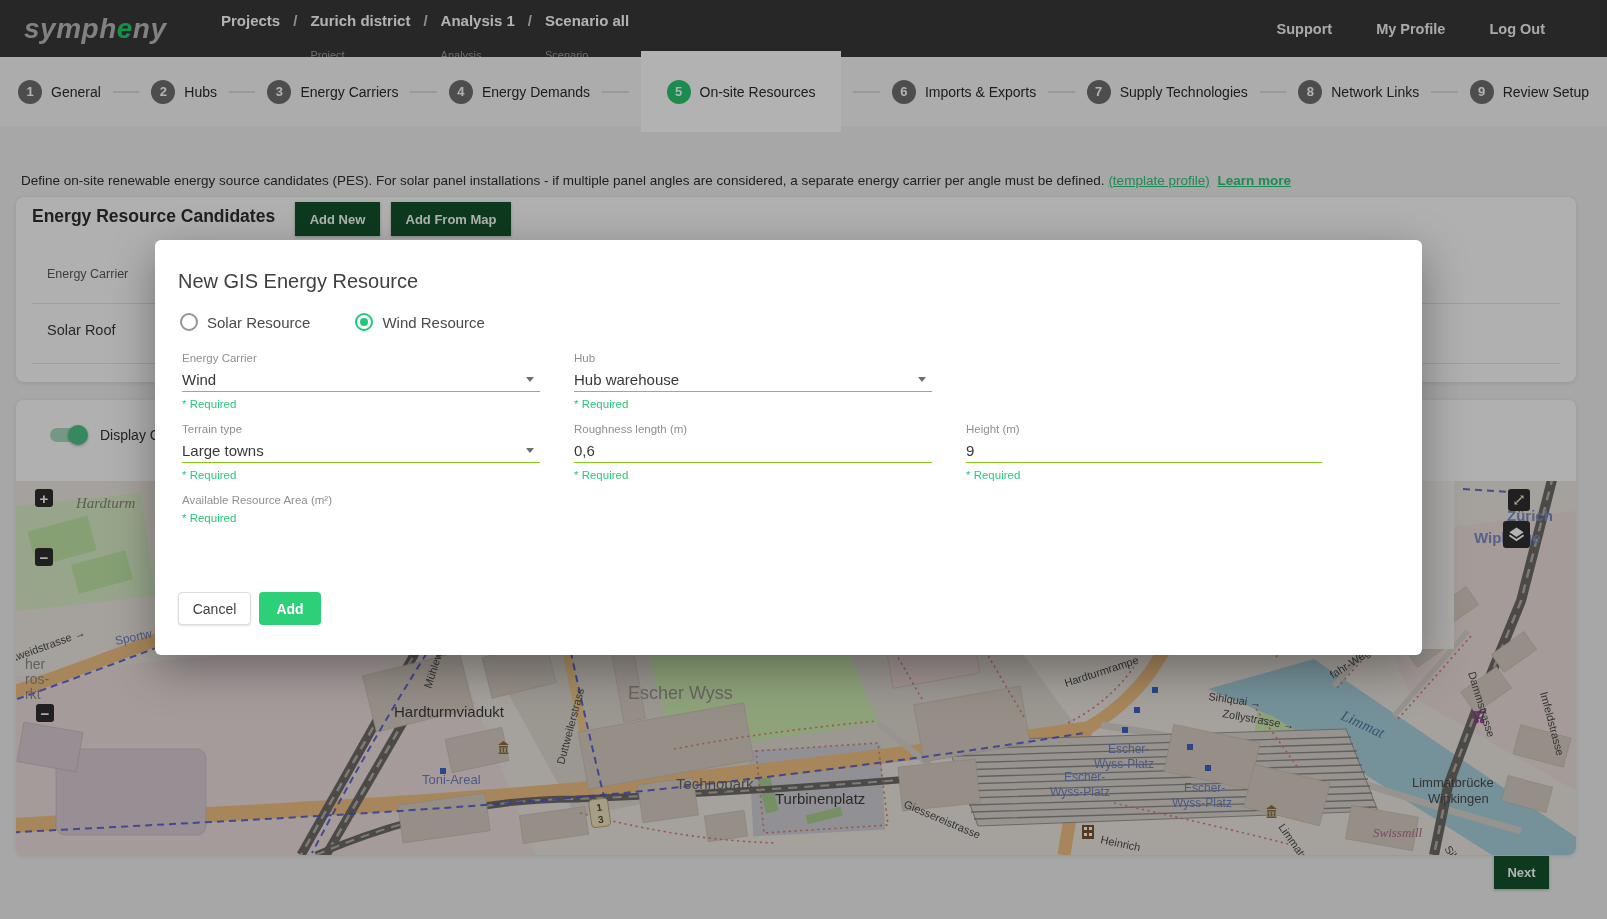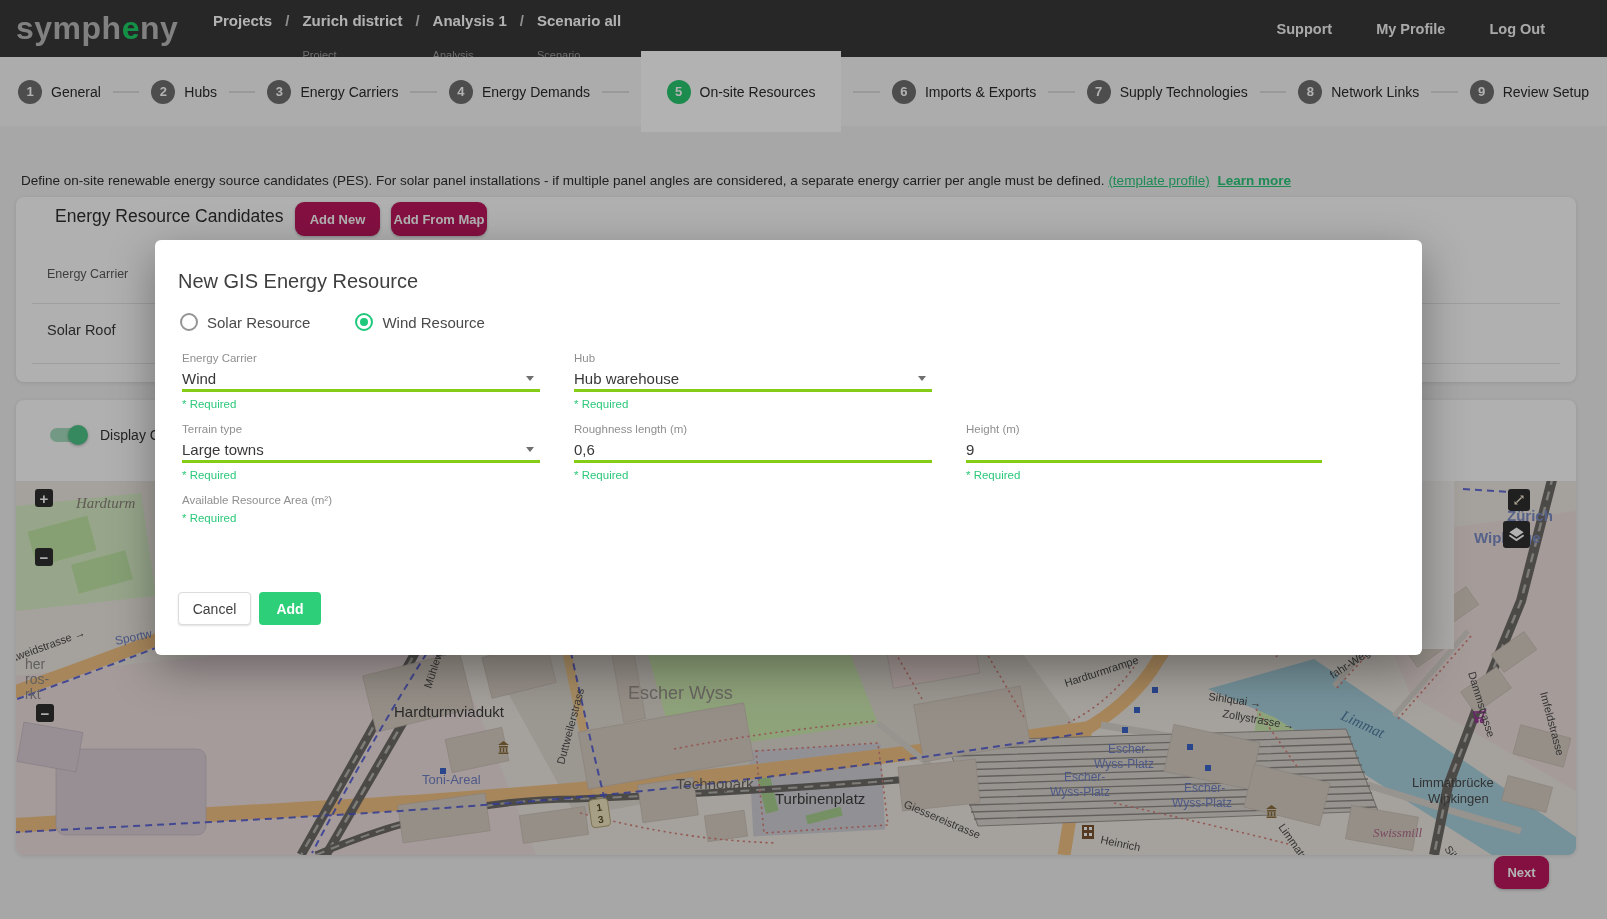--- a/index.html
+++ b/index.html
@@ -3,21 +3,21 @@
 <meta charset="utf-8">
 <style>
   * { margin:0; padding:0; box-sizing:border-box; }
   html,body { background:#555; }
   body { font-family:"Liberation Sans", sans-serif; }
   .app { position:relative; width:1607px; height:919px; background:#efefef; overflow:hidden; }
 
   
   .topbar { position:absolute; left:0; top:0; width:100%; height:57px; background:#383838;
             display:flex; align-items:center; }
-  .logo { margin-left:16px; font-size:32px; font-weight:bold; letter-spacing:.5px; color:#b9b9b9; width:182px; cursor:pointer; }
+  .logo { margin-left:24px; font-size:28px; font-weight:bold; letter-spacing:.5px; color:#b9b9b9; width:182px; cursor:pointer;font-style:italic; }
   .logo .accent { color:#1fce66; }
   .crumbs { display:flex; align-items:flex-start; gap:13px; margin-left:15px; padding-top:12px; height:100%; }
   .crumb { display:flex; flex-direction:column; cursor:pointer; }
   .crumb-label { color:#ffffff; font-size:15px; font-weight:bold; line-height:18px; white-space:nowrap;text-align:right; }
   .crumb-sub { color:#9e9e9e; font-size:11px; margin-top:19px; }
   .crumb-sep { color:#cccccc; font-size:15px; font-weight:bold; line-height:18px; }
   .topnav { margin-left:auto; display:flex; gap:44px; padding-right:62px; align-items:center; }
   .topnav .navlink { color:#f2f2f2; font-size:14.5px; font-weight:bold; cursor:pointer; white-space:nowrap; }
 
   
@@ -33,26 +33,26 @@
 
   
   .intro { position:absolute; left:21px; top:143px; font-size:13.5px; color:#2f2f2f;margin-top:30px; }
   .intro a { color:#2bc87a; text-decoration:underline; cursor:pointer; }
   .intro .lm { font-weight:bold; margin-left:4px; }
 
   
   .card { position:absolute; left:16px; width:1560px; background:#fcfcfc; border-radius:8px;
           box-shadow:0 1px 4px rgba(0,0,0,.10); }
   .card1 { top:197px; height:185px; }
-  .card1 .title { position:absolute; left:16px; top:9px; font-size:17.5px; font-weight:normal; color:#2e2e2e;margin-left:23px; }
-  .gbtn { position:absolute; background:#be185d; color:#fff; border:none; border-radius:9px;
+  .card1 .title { position:absolute; left:16px; top:9px; font-size:17.5px; font-weight:bold; color:#2e2e2e; }
+  .gbtn { position:absolute; background:#14532d; color:#fff; border:none; border-radius:0;
           font-family:inherit; font-size:13px; font-weight:bold; cursor:pointer;
           box-shadow:0 1px 3px rgba(0,0,0,.25); }
   .btn-addnew { left:279px; top:5px; width:85px; height:34px; }
-  .btn-addmap { left:375px; top:5px; width:96px; height:34px; }
+  .btn-addmap { left:375px; top:5px; width:120px; height:34px; }
   .th { position:absolute; left:31px; top:70px; font-size:12.5px; color:#5a5a5a; }
   .divider { position:absolute; left:16px; right:16px; height:1px; background:#e4e4e4; }
   .td { position:absolute; left:31px; top:125px; font-size:14.5px; color:#3a3a3a; }
 
   .card2 { top:400px; height:455px; overflow:hidden; }
   .switch { position:absolute; left:34px; top:28px; width:34px; height:14px; border-radius:7px;
             background:#a5dcbd; cursor:pointer; }
   .switch .knob { position:absolute; right:-4px; top:-3px; width:20px; height:20px; border-radius:50%;
                   background:#4ec487; box-shadow:0 1px 3px rgba(0,0,0,.3); }
   .gis-label { position:absolute; left:84px; top:27px; font-size:14px; color:#333; }
@@ -91,21 +91,21 @@
   .modal-title { position:absolute; left:23px; top:30px; font-size:20px; font-weight:500; color:#3f3f3f; }
   .radio-row { position:absolute; left:25px; top:73px; display:flex; gap:45px; }
   .radio-opt { display:flex; align-items:center; gap:9px; cursor:pointer; }
   .radio { width:18px; height:18px; border-radius:50%; border:2px solid #949494; position:relative; flex:0 0 18px; }
   .radio.checked { border-color:#1fc97c; }
   .radio.checked::after { content:''; position:absolute; left:3px; top:3px; width:8px; height:8px;
                           border-radius:50%; background:#1fc97c; }
   .radio-label { font-size:15px; color:#4a4a4a; }
   .fld { position:absolute; }
   .fld-label { font-size:11.5px; color:#8f8f8f; }
-  .fld-control { margin-top:4px; height:24px; border-bottom:3px solid #84cc16; display:flex;
+  .fld-control { margin-top:4px; height:24px; border-bottom:1px solid #84cc16; display:flex;
                  align-items:center; justify-content:space-between; cursor:pointer; }
   .fld-value { font-size:15px; color:#383838; }
   .dd-arrow { width:0; height:0; border-left:4.5px solid transparent; border-right:4.5px solid transparent;
               border-top:5px solid #6f6f6f; margin-right:6px; }
   .fld-required { margin-top:6px; font-size:11.5px; color:#2bc87a; }
   .btn-cancel { position:absolute; left:23px; top:352px; width:73px; height:33px; background:#fff;
                 border:1px solid #dcdcdc; border-radius:4px; font-family:inherit; font-size:14px;
                 color:#3f3f3f; cursor:pointer; box-shadow:0 1px 2px rgba(0,0,0,.12); }
   .btn-add { position:absolute; left:104px; top:352px; width:62px; height:33px; background:#2dd078;
              border:none; border-radius:4px; font-family:inherit; font-size:14px; font-weight:bold;

